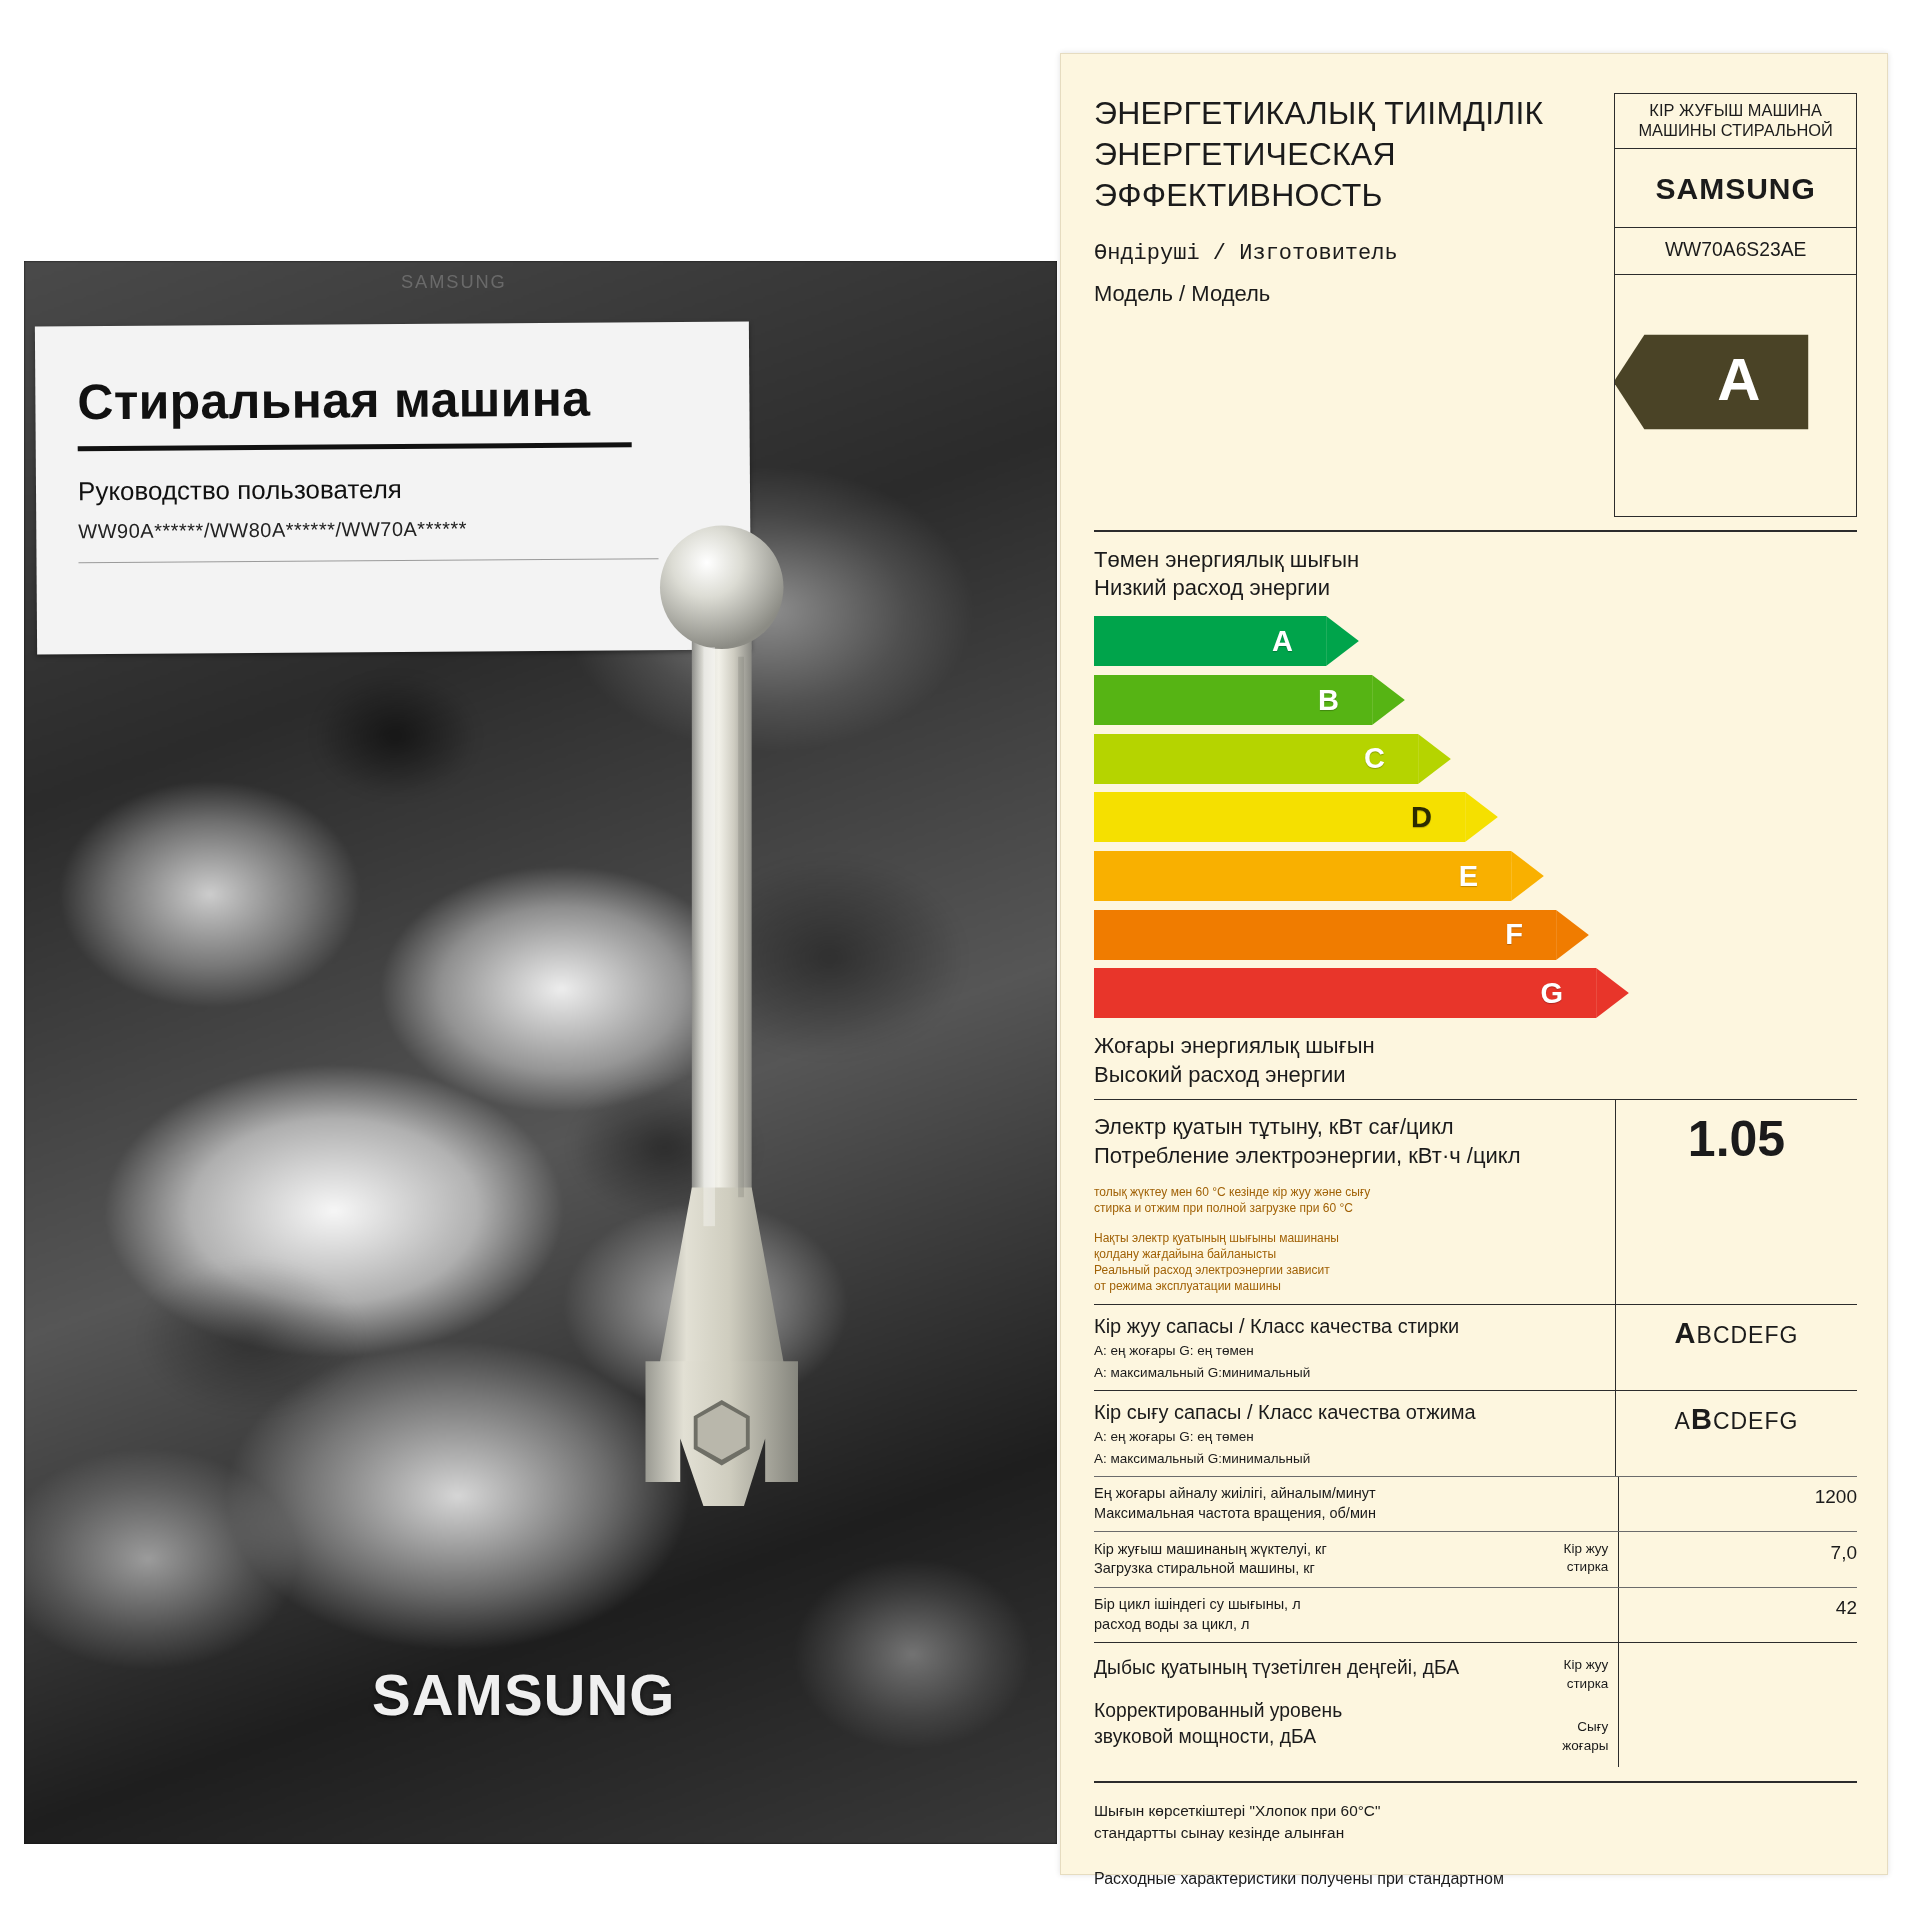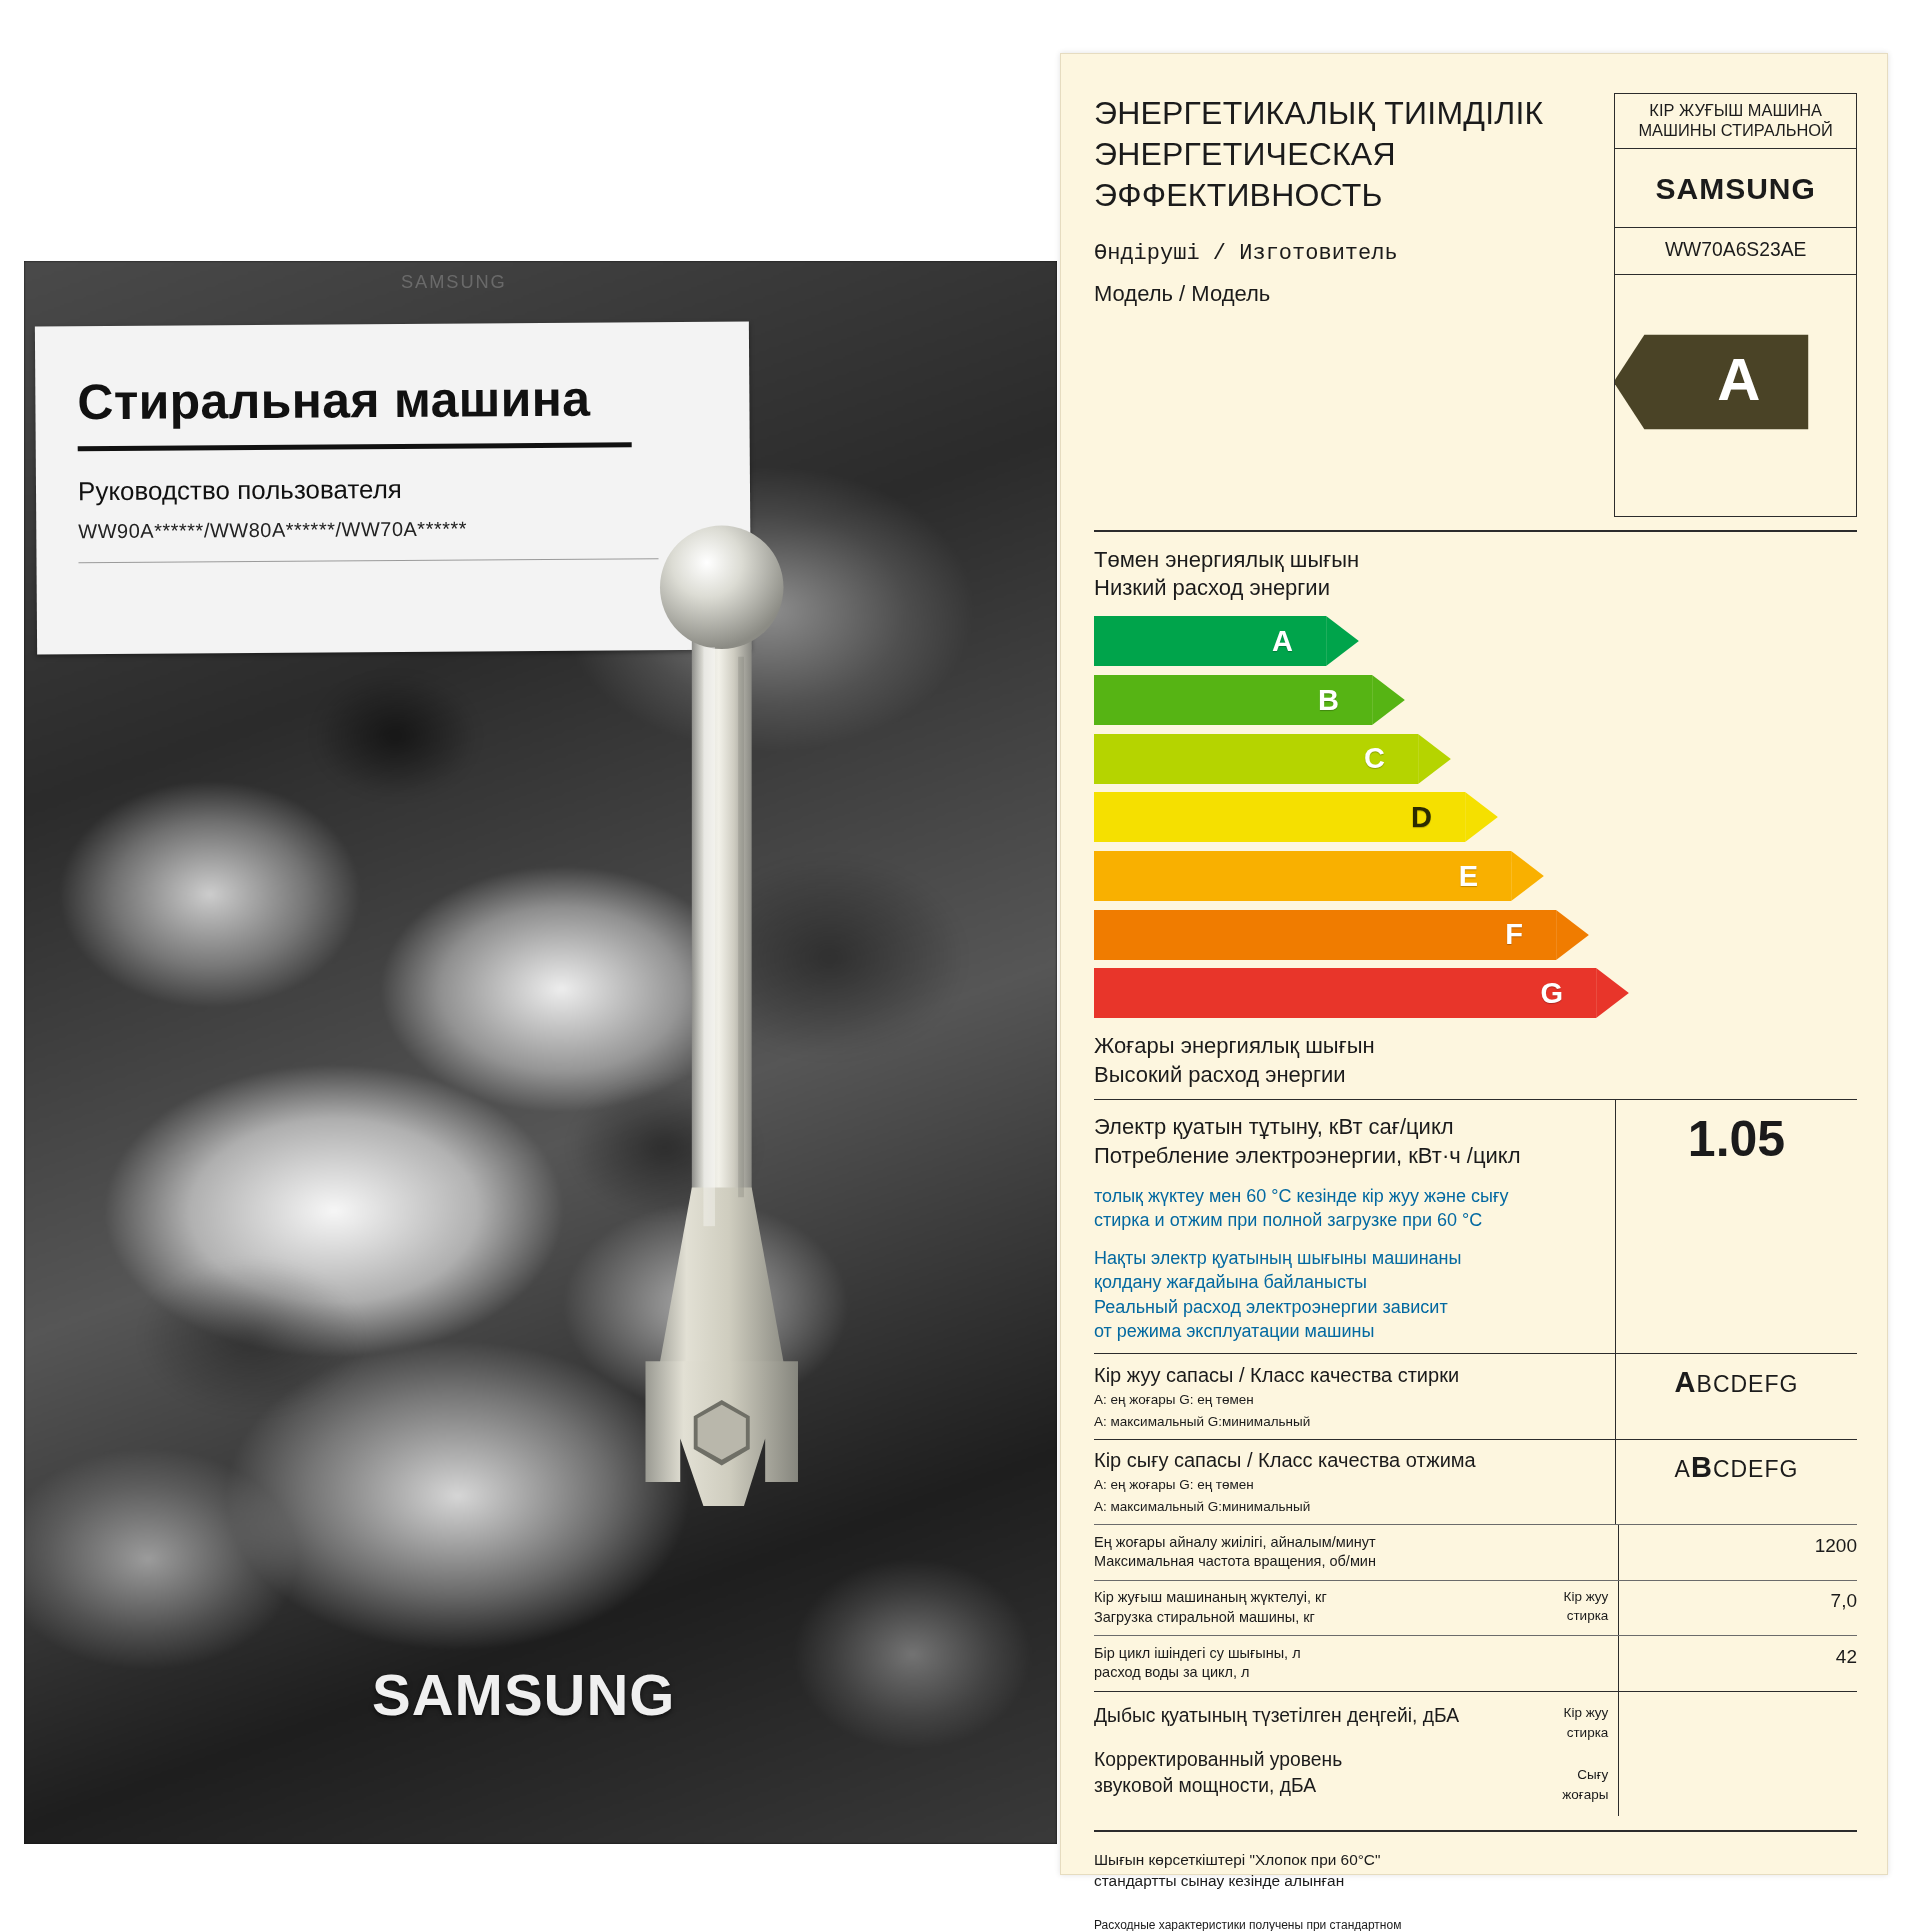--- a/index.html
+++ b/index.html
@@ -111,21 +111,21 @@
   .bar::after{
     content:"";position:absolute;right:-25px;top:0;
     width:0;height:0;border-top:25px solid transparent;border-bottom:25px solid transparent;
   }
 
   
   .cons{display:flex;border-top:1.9px solid #2c2c2c;}
   .cons-l{width:521px;padding:13.5px 0 9.7px 0;}
   .cons-r{width:241px;border-left:1.9px solid #2c2c2c;}
   .cons-big{font-size:22px;line-height:1.3;}
-  .cons-small{font-size:18px;line-height:1.35;margin-top:13.5px;color:#0369a1;}
+  .cons-small{font-size:12px;line-height:1.35;margin-top:13.5px;color:#a16207;}
   .kwh{font-size:50px;font-weight:bold;text-align:center;padding-top:9.7px;}
 
   .cls-row{display:flex;border-top:1.9px solid #2c2c2c;}
   .cls-l{width:521px;padding:9.7px 0 7.7px 0;}
   .cls-r{width:241px;border-left:1.9px solid #2c2c2c;text-align:center;}
   .cls-title{font-size:20px;}
   .cls-note{font-size:13.5px;line-height:1.35;margin-top:3.9px;}
   .grade-seq{font-size:23px;letter-spacing:1px;padding:11.6px 0 3.9px 0;}
   .grade-seq b{font-size:29px;}
 
@@ -133,21 +133,21 @@
   .spec-l{width:386px;font-size:14.5px;line-height:1.35;padding:7.7px 0 7.7px 0;}
   .spec-m{width:135px;font-size:13.5px;line-height:1.35;padding:7.7px 0 7.7px 0;text-align:right;padding-right:9.7px;}
   .spec-r{width:241px;border-left:1.9px solid #2c2c2c;font-size:19px;text-align:right;padding-top:9.7px;}
 
   .noise-row{display:flex;border-top:1.9px solid #2c2c2c;}
   .noise-l{width:386px;font-size:19.3px;line-height:1.35;padding:11.6px 0 11.6px 0;}
   .noise-m{width:135px;font-size:13.5px;line-height:1.45;padding:11.6px 0 11.6px 0;text-align:right;padding-right:9.7px;}
   .noise-r{width:241px;border-left:1.9px solid #2c2c2c;}
 
   .foot{font-size:15.4px;line-height:1.4;margin-top:17.4px;}
-  .foot2{font-size:12px;line-height:1.4;margin-top:25px;}
+  .foot2{font-size:16px;line-height:1.4;margin-top:25px;}
   .botline{height:1.9px;background:#2c2c2c;margin-top:13.5px;}
 </style>
 </head>
 <body>
 
 <div id="manual">
   <div class="smoke"></div>
   <div class="smoke2"></div>
 
   <div id="ghost-text">SAMSUNG</div>

